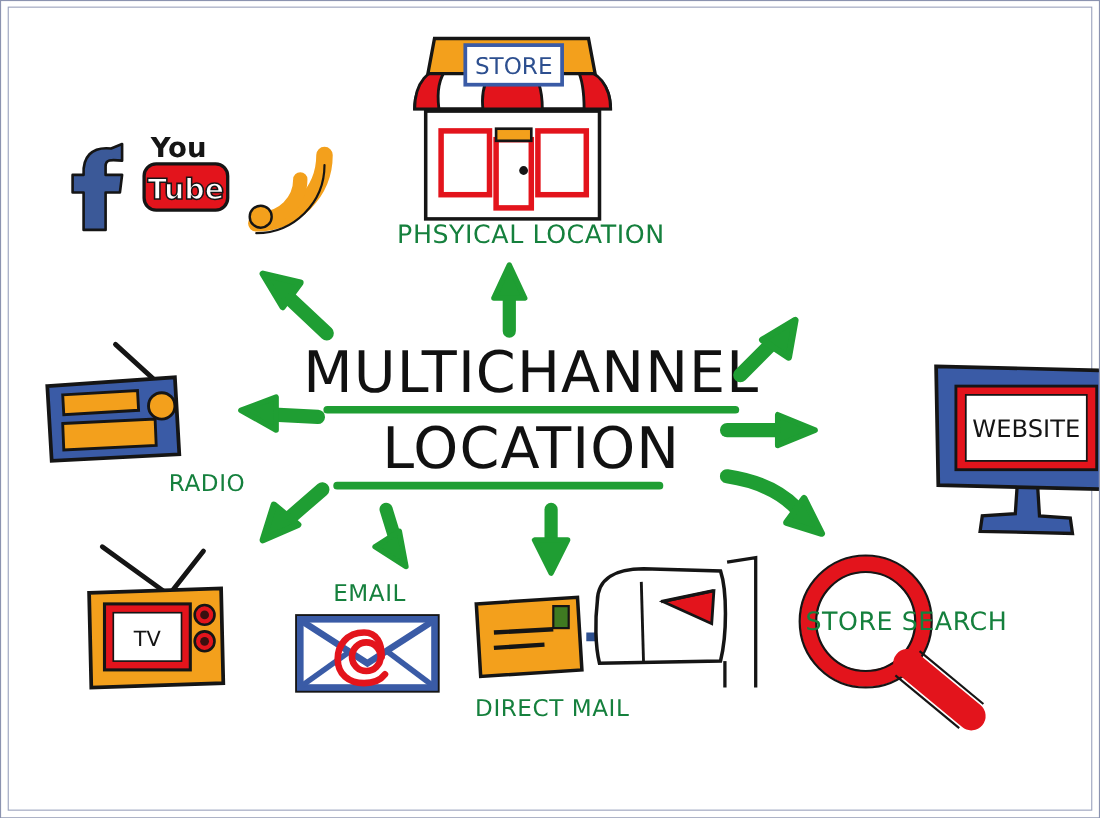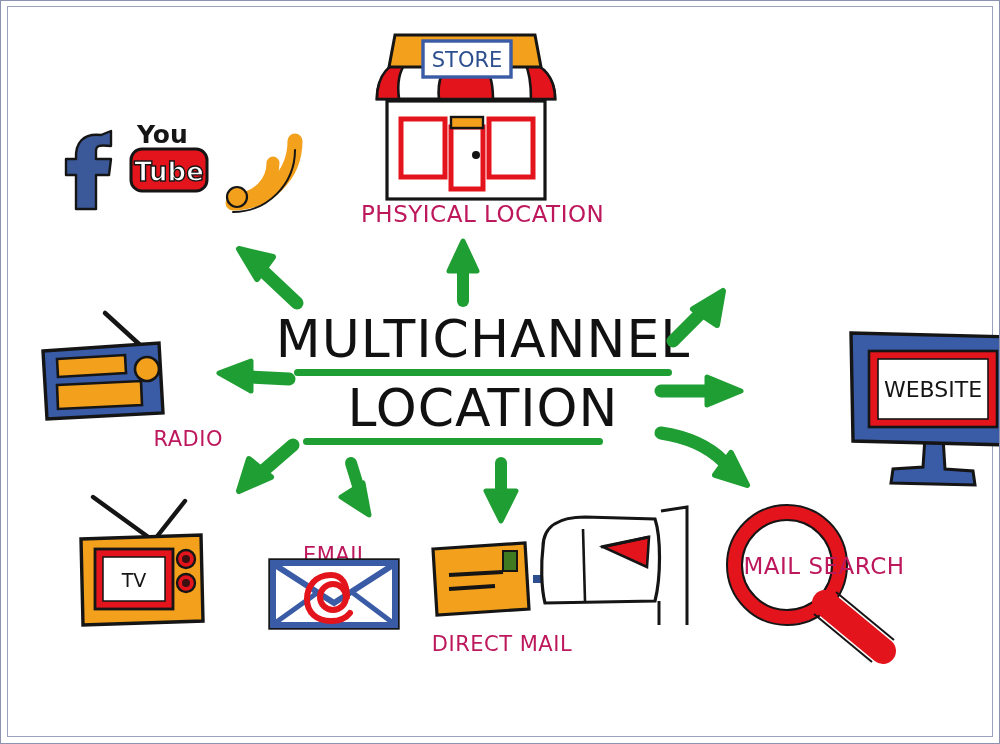--- a/index.html
+++ b/index.html
@@ -27,21 +27,21 @@
     bottom: 6px;
     border: 1px solid #9aa2bd;
     background: #ffffff;
     box-sizing: border-box;
   }
   .node {
     position: absolute;
   }
   .label {
     position: absolute;
-    color: #be185d;
+    color: #15803d;
     font-family: "DejaVu Sans", sans-serif;
     font-weight: 400;
     letter-spacing: 0.5px;
     white-space: nowrap;
     text-align: center;
   }
   svg { display: block; overflow: visible; }
 
   
   #center-title {
@@ -227,21 +227,21 @@
       <text x="71" y="110" text-anchor="middle" font-family="DejaVu Sans, sans-serif" font-size="19" fill="#151515">TV</text>
 
       <circle cx="123" cy="82" r="9" fill="#e3141c" stroke="#151515" stroke-width="2.4"></circle>
       <circle cx="123" cy="82" r="4" fill="#3a1010"></circle>
       <circle cx="123" cy="106" r="9" fill="#e3141c" stroke="#151515" stroke-width="2.4"></circle>
       <circle cx="123" cy="106" r="4" fill="#3a1010"></circle>
     </svg>
   </div>
 
   <div class="node" style="left:258px; top:526px; width:160px; height:110px;">
-    <div class="label cap-sm" style="left:12px; top:16px; width:130px;">EMAIL</div>
+    <div class="label cap-sm" style="left:12px; top:0px; width:130px;">EMAIL</div>
     <svg width="140" height="78" viewBox="0 0 140 78" style="position:absolute; left:6px; top:28px;">
       <rect x="5" y="5" width="128" height="68" fill="#ffffff" stroke="#151515" stroke-width="3.4"></rect>
       <rect x="8" y="8" width="122" height="62" fill="none" stroke="#3a5ba6" stroke-width="6"></rect>
       <path d="M10,10 L69,48 L128,10" fill="none" stroke="#3a5ba6" stroke-width="6"></path>
       <path d="M10,68 L52,38" fill="none" stroke="#3a5ba6" stroke-width="5"></path>
       <path d="M128,68 L88,38" fill="none" stroke="#3a5ba6" stroke-width="5"></path>
 
       <g fill="none" stroke="#e3141c" stroke-width="6" stroke-linecap="round">
         <circle cx="68" cy="42" r="13"></circle>
         <path d="M82,42 C82,30 78,20 66,20 C50,20 42,32 42,44 C42,58 52,66 66,66 C76,66 82,62 85,58"></path>
@@ -274,16 +274,16 @@
 
   <div class="node" style="left:716px; top:492px; width:220px; height:180px;">
     <svg width="200" height="170" viewBox="0 0 200 170">
       <circle cx="70" cy="72" r="52" fill="none" stroke="#e3141c" stroke-width="15"></circle>
       <circle cx="70" cy="72" r="60" fill="none" stroke="#151515" stroke-width="2"></circle>
       <circle cx="70" cy="72" r="45" fill="none" stroke="#151515" stroke-width="2"></circle>
       <path d="M108,110 L166,158" stroke="#e3141c" stroke-width="26" stroke-linecap="round" fill="none"></path>
       <path d="M108,110 L166,158" stroke="#151515" stroke-width="2" fill="none" transform="translate(-11,11)"></path>
       <path d="M108,110 L166,158" stroke="#151515" stroke-width="2" fill="none" transform="translate(11,-11)"></path>
     </svg>
-    <div class="label cap-md" style="left:12px; top:60px; width:190px;">MAIL SEARCH</div>
+    <div class="label cap-md" style="left:12px; top:60px; width:190px;">STORE SEARCH</div>
   </div>
 
 </div>
 
 </body></html>

